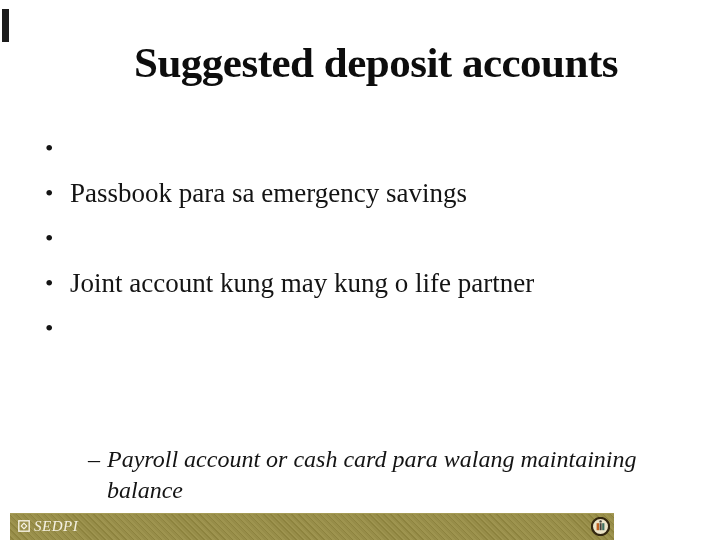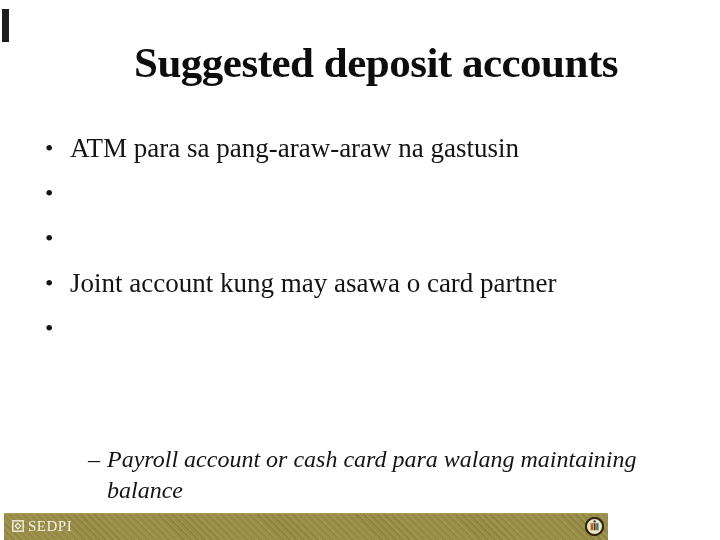--- a/index.html
+++ b/index.html
@@ -65,26 +65,27 @@
     width: 19px;
     flex: 0 0 19px;
     line-height: 31px;
   }
   .sub-bullet-text {
     max-width: 566px;
     font-style: italic;
   }
   .footer-bar {
     position: absolute;
-    left: 4px; top: 513px;
+    left: 10px; top: 513px;
     width: 604px; height: 27px;
     background: #968c48;
     background-image: repeating-linear-gradient(
       45deg, #978d49 0px, #978d49 2px, #8d833e 2px, #8d833e 3px, #9e944f 3px, #9e944f 5px);
     box-shadow: inset 0 1px 0 #a59b57;
+    font-style: italic;
   }
   .brand {
     position: absolute;
     left: 8px; top: 5px;
     display: flex;
     align-items: center;
     gap: 4px;
   }
   .brand-label {
     color: #f5f1e2;
@@ -105,34 +106,34 @@
 <div class="slide">
 
   <div class="corner-mark"></div>
 
   <h1 class="slide-title">Suggested deposit accounts</h1>
 
   <div class="content">
 
       <div class="bullet-item">
         <span class="bullet-marker">•</span>
-        <span class="bullet-text">ATM para sa pang-araw-araw na gastusin</span>
+      </div>
+
+      <div class="bullet-item">
+        <span class="bullet-marker">•</span>
+        <span class="bullet-text">Passbook para sa emergency savings</span>
       </div>
 
       <div class="bullet-item">
         <span class="bullet-marker">•</span>
       </div>
 
       <div class="bullet-item">
         <span class="bullet-marker">•</span>
-      </div>
-
-      <div class="bullet-item">
-        <span class="bullet-marker">•</span>
-        <span class="bullet-text">Joint account kung may asawa o card partner</span>
+        <span class="bullet-text">Joint account kung may kung o life partner</span>
       </div>
 
       <div class="bullet-item">
         <span class="bullet-marker">•</span>
       </div>
     </div>
 
   <div class="content" style="top:444px;">
     <div class="sub-bullet" style="margin-top:0;">
       <span class="sub-bullet-marker">–</span>

